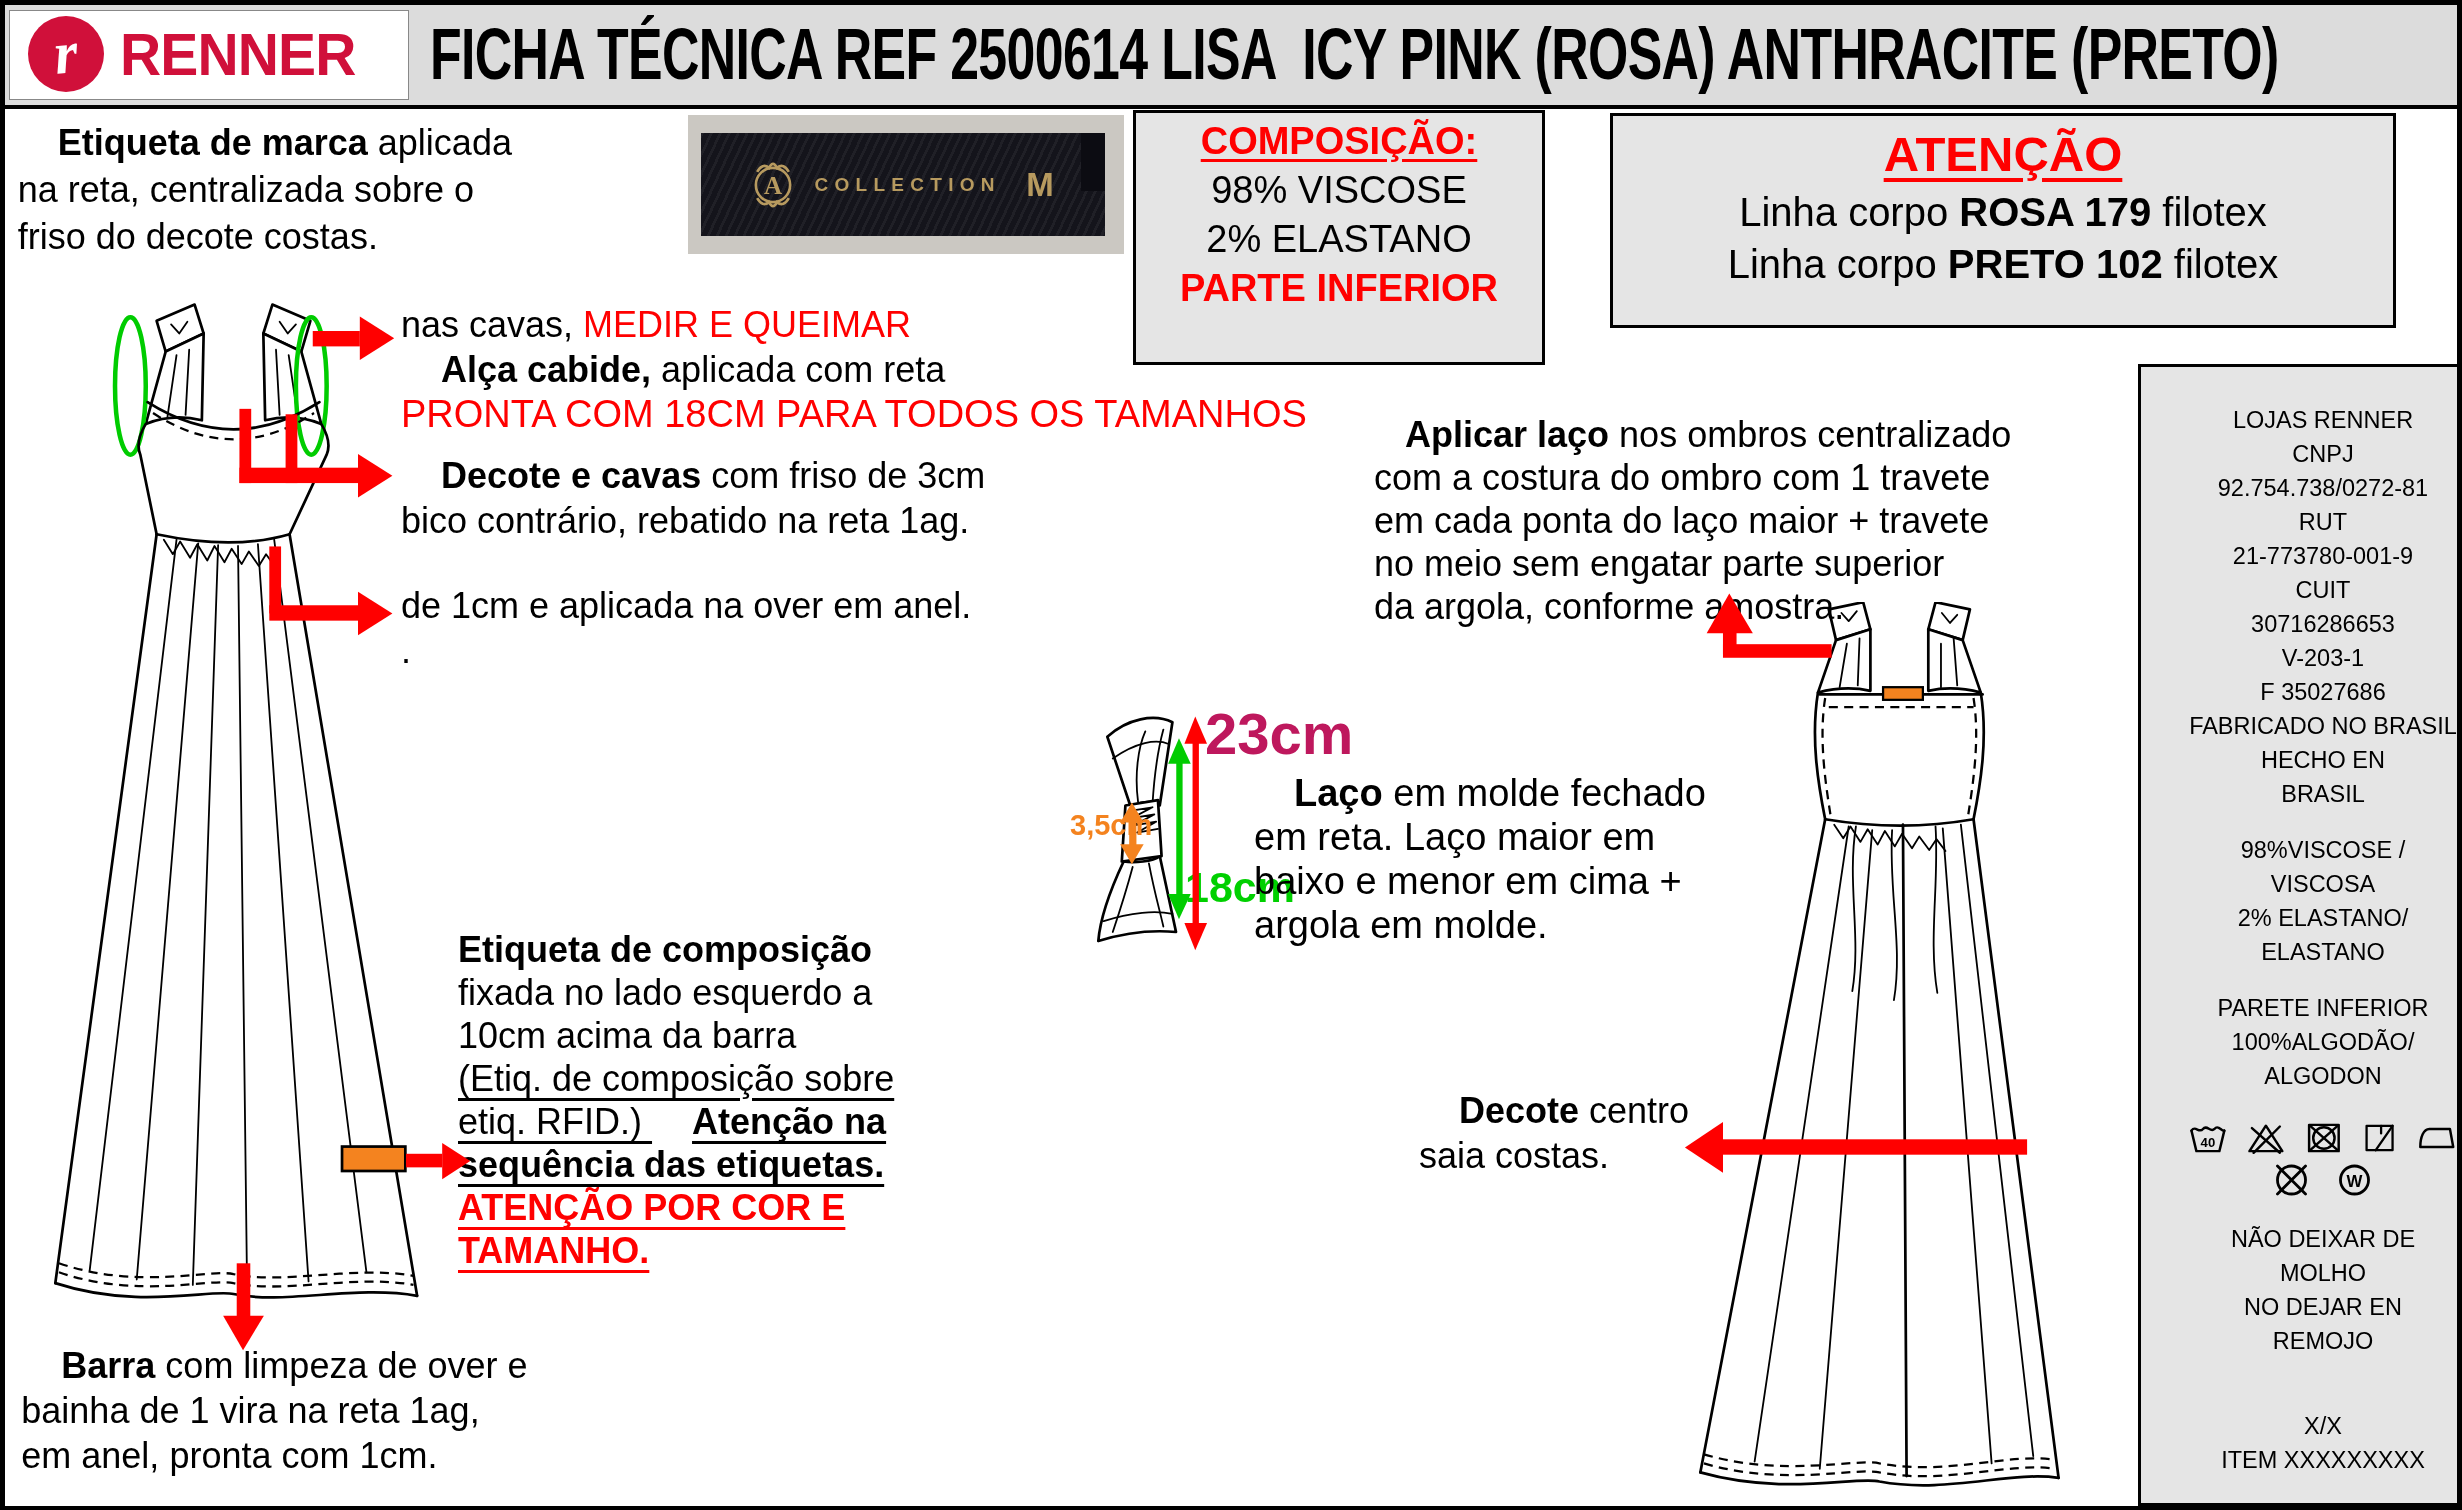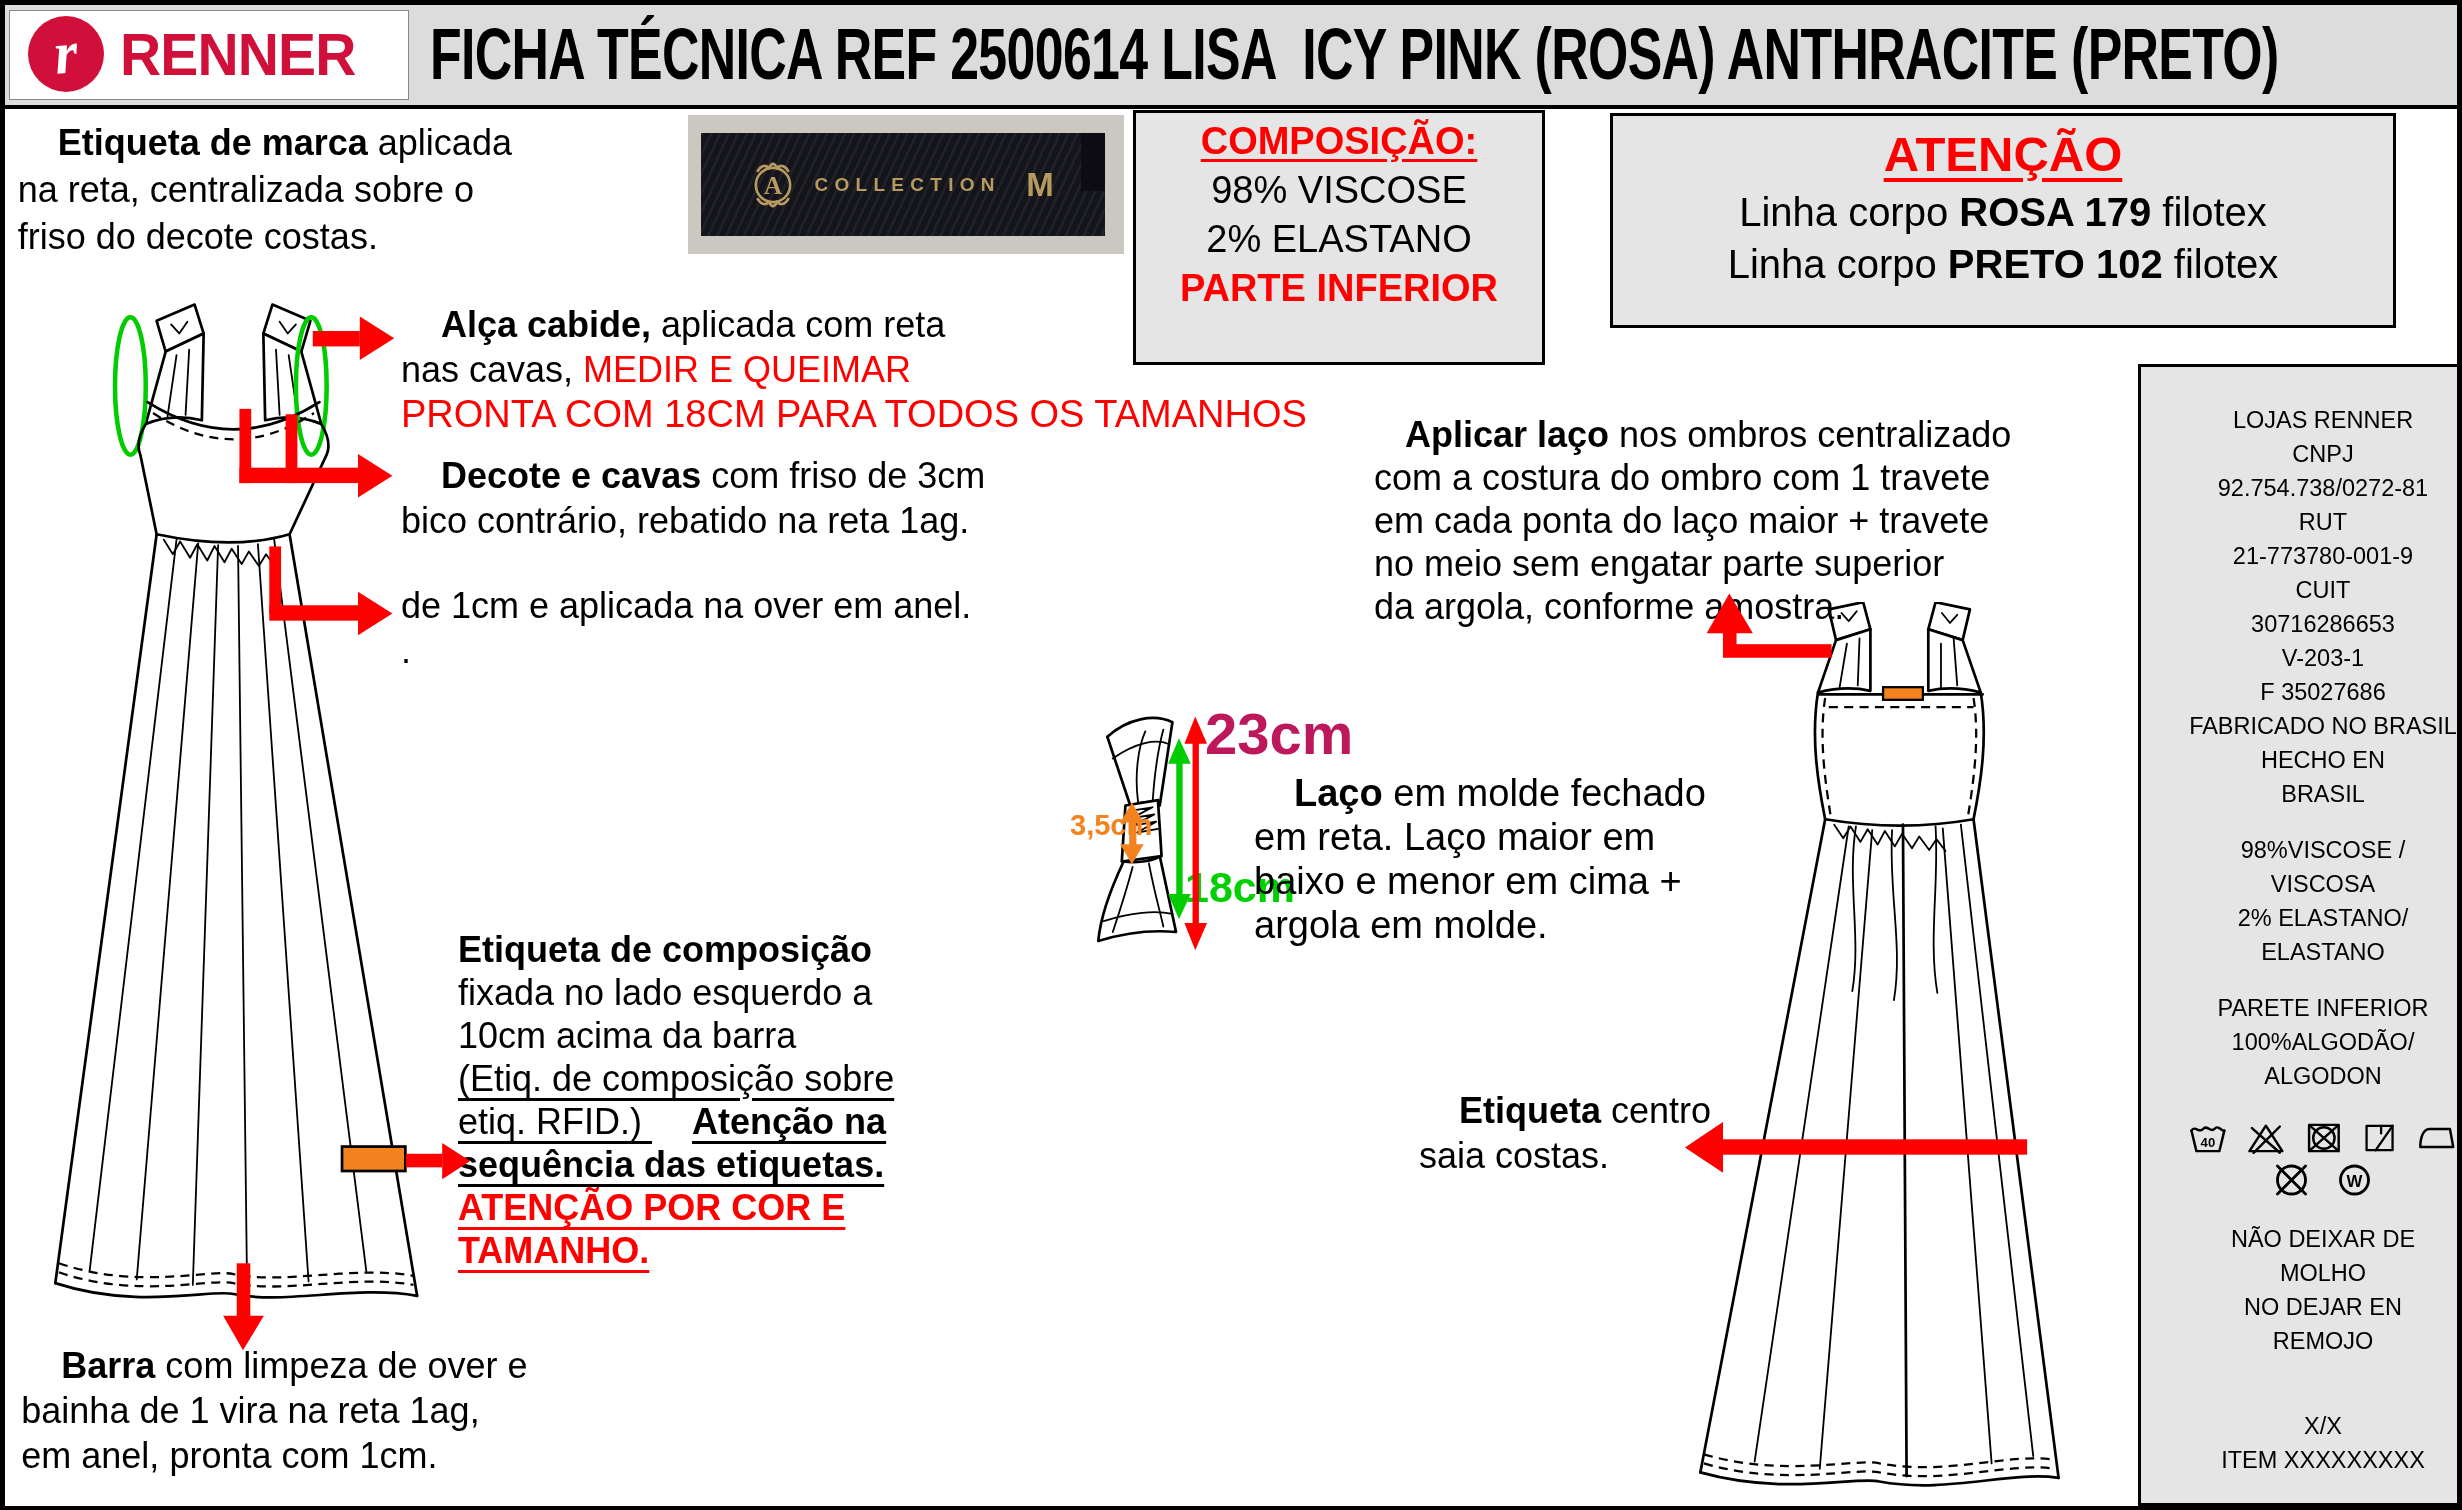--- a/index.html
+++ b/index.html
@@ -247,22 +247,22 @@
     <path class="ln2" d="M66,182 C58,212 50,236 44,254 M84,178 C90,210 96,230 100,248"></path>
     <polygon class="wht" points="58,114 94,108 98,170 54,176"></polygon>
     <path class="ln2" d="M63,120 l25,-4 l-23,12 l25,-4 l-23,12 l25,-4 l-21,12 l23,-4"></path>
   </svg>
 
   <div class="meas" style="left:1200px;top:695px;font-size:58px;color:#be185d;">23cm</div>
   <div class="meas" style="left:1180px;top:858px;font-size:43px;color:#00d000;">18cm</div>
   <div class="meas" style="left:1065px;top:804px;font-size:29px;color:#f4831f;">3,5cm</div>
 
   <div class="ann" style="left:396px;top:297px;">
+    <div><span>nas cavas, </span><span class="red">MEDIR E QUEIMAR</span></div>
     <div><b>Alça cabide,</b><span> aplicada com reta</span></div>
-    <div><span>nas cavas, </span><span class="red">MEDIR E QUEIMAR</span></div>
     <div class="red" style="font-size:38px;">PRONTA COM 18CM PARA TODOS OS TAMANHOS</div>
   </div>
 
   <div class="ann" style="left:396px;top:448px;">
     <div><b>Decote e cavas</b><span> com friso de 3cm</span></div>
     <div>bico contrário, rebatido na reta 1ag.</div>
   </div>
 
   <div class="ann" style="left:396px;top:578px;">
     <div>de 1cm e aplicada na over em anel.</div>
@@ -289,21 +289,21 @@
     <div>fixada no lado esquerdo a</div>
     <div>10cm acima da barra</div>
     <div class="u">(Etiq. de composição sobre</div>
     <div class="u"><span>etiq. RFID.) </span><b>Atenção na</b></div>
     <div class="u" style="font-weight:bold;">sequência das etiquetas.</div>
     <div class="u red" style="font-weight:bold;">ATENÇÃO POR COR E</div>
     <div class="u red" style="font-weight:bold;">TAMANHO.</div>
   </div>
 
   <div class="ann" style="left:1414px;top:1083px;">
-    <div><b>Etiqueta</b><span> centro</span></div>
+    <div><b>Decote</b><span> centro</span></div>
     <div>saia costas.</div>
   </div>
 
   <div class="ann" style="left:16.3px;top:1338px;">
     <div><b>Barra</b><span> com limpeza de over e</span></div>
     <div>bainha de 1 vira na reta 1ag,</div>
     <div>em anel, pronta com 1cm.</div>
   </div>
 
   <svg class="abs" style="left:0;top:0;pointer-events:none;" width="2462" height="1511" viewBox="0 0 2720 1669">

